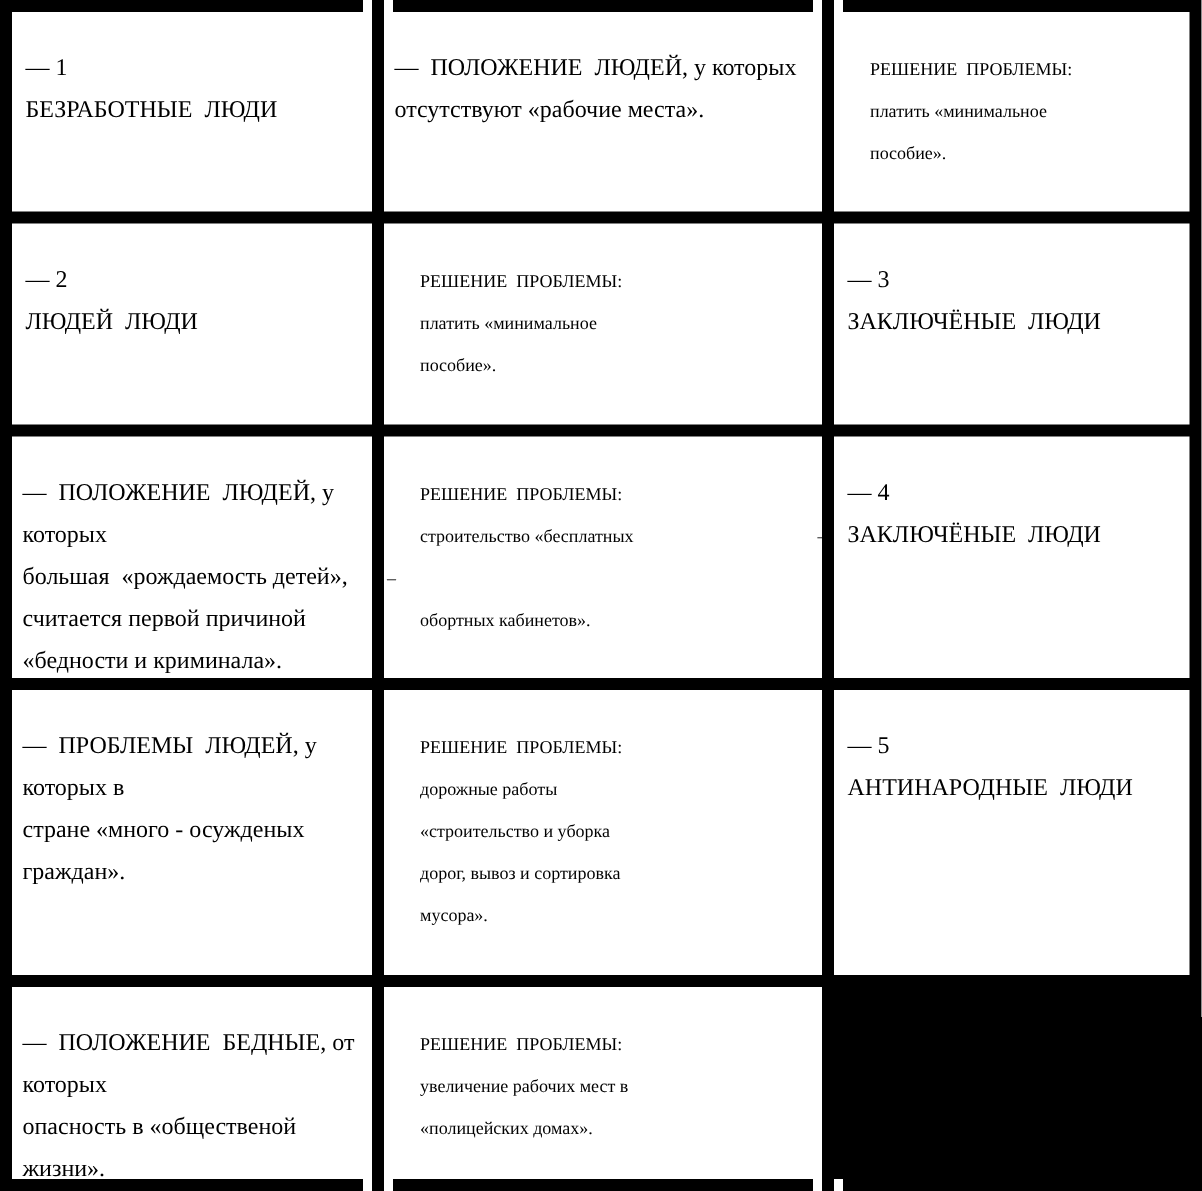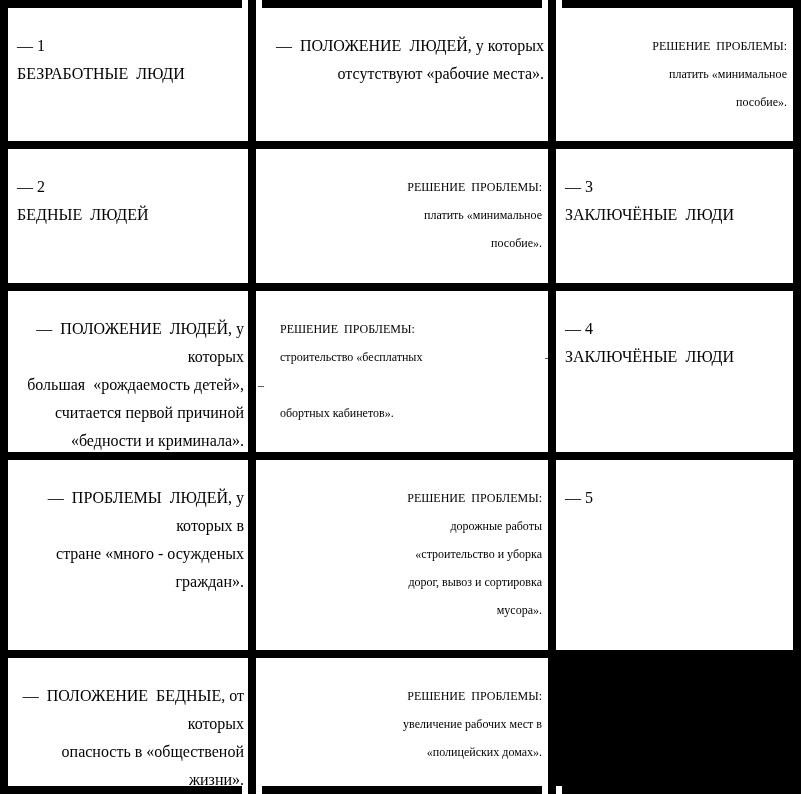--- a/index.html
+++ b/index.html
@@ -35,21 +35,20 @@
   .cell.col2 {
     padding: 24px 4px 0 7px;
     font-size: 16px;
   }
   .cell.col3 {
     padding: 24px 6px 0 24px;
     font-size: 12px;
   }
   .multi {
     white-space: pre-wrap;
-    text-align: right;
   }
   .num {
     white-space: pre-wrap;
   }
   .cat {
     white-space: pre-wrap;
   }
   
   .dash-left {
     position: absolute;
@@ -87,21 +86,21 @@
     <div class="cat">БЕЗРАБОТНЫЕ  ЛЮДИ</div>
   </div>
   <div class="cell col2 multi">—  ПОЛОЖЕНИЕ  ЛЮДЕЙ, у которых
 отсутствуют «рабочие места».</div>
   <div class="cell col3 multi">РЕШЕНИЕ  ПРОБЛЕМЫ:
 платить «минимальное
 пособие».</div>
 
   <div class="cell col1">
     <div class="num">— 2</div>
-    <div class="cat">БЕДНЫЕ  ЛЮДЕЙ</div>
+    <div class="cat">ЛЮДЕЙ  ЛЮДИ</div>
   </div>
   <div class="cell col3 multi">РЕШЕНИЕ  ПРОБЛЕМЫ:
 платить «минимальное
 пособие».</div>
 
   <div class="cell col1">
     <div class="num">— 3</div>
     <div class="cat">ЗАКЛЮЧЁНЫЕ  ЛЮДИ</div>
   </div>
   <div class="cell col2 multi">—  ПОЛОЖЕНИЕ  ЛЮДЕЙ, у которых
@@ -124,20 +123,21 @@
   <div class="cell col2 multi">—  ПРОБЛЕМЫ  ЛЮДЕЙ, у которых в
 стране «много - осужденых граждан».</div>
   <div class="cell col3 multi">РЕШЕНИЕ  ПРОБЛЕМЫ:
 дорожные работы
 «строительство и уборка
 дорог, вывоз и сортировка
 мусора».</div>
 
   <div class="cell col1">
     <div class="num">— 5</div>
+    <div class="cat">АНТИНАРОДНЫЕ  ЛЮДИ</div>
   </div>
   <div class="cell col2 multi">—  ПОЛОЖЕНИЕ  БЕДНЫЕ, от которых
 опасность в «общественой жизни».</div>
   <div class="cell col3 multi">РЕШЕНИЕ  ПРОБЛЕМЫ:
 увеличение рабочих мест в
 «полицейских домах».</div>
 
   <div class="notch top n1"></div>
   <div class="notch top n2"></div>
   <div class="notch top n3"></div>

